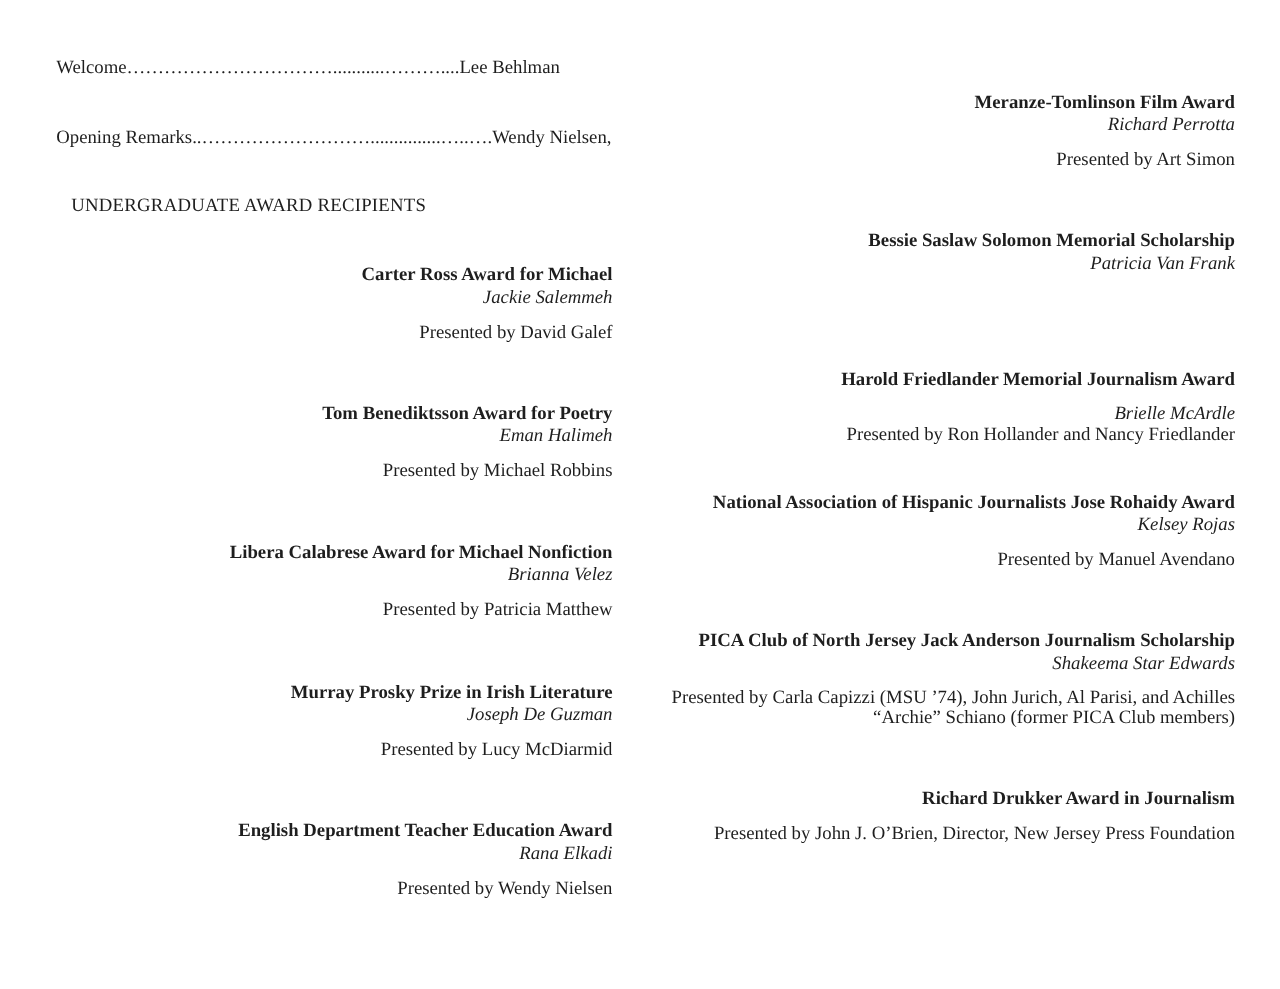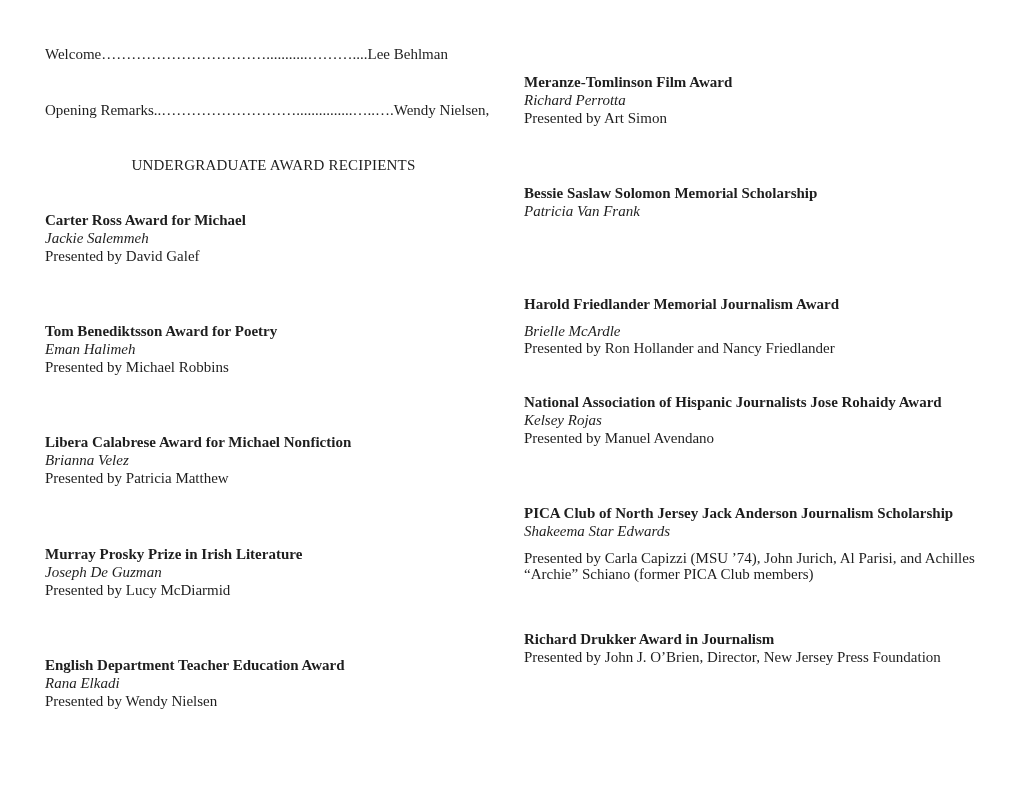--- a/index.html
+++ b/index.html
@@ -32,40 +32,40 @@
     line-height: 18px;
     white-space: nowrap;
     text-align: left;
     overflow: hidden;
   }
   .heading {
     position: absolute;
     left: 12px;
     right: 0;
     line-height: 18px;
-    text-align: center;
+    text-align: left;
     letter-spacing: 0.2px;
   }
   .award {
     position: absolute;
     left: 0;
     right: 0;
-    text-align: left;
+    text-align: right;
   }
   .award .title {
     font-weight: bold;
     line-height: 18px;
   }
   .award .recipient {
     font-style: italic;
     line-height: 18px;
   }
   .award .presenter {
     line-height: 18px;
-    margin-top: 0;
+    margin-top: 10px;
   }
   .award.tight .recipient { margin-top: 9px; }
   .award.tight .presenter { margin-top: 0; line-height: 16px; }
   .award .presenter.wrap1 { margin-top: 10px; line-height: 16px; }
   .award .presenter.wrap2 { margin-top: 0; line-height: 16px; }
 </style>
 </head>
 <body>
 
 <div class="page">

